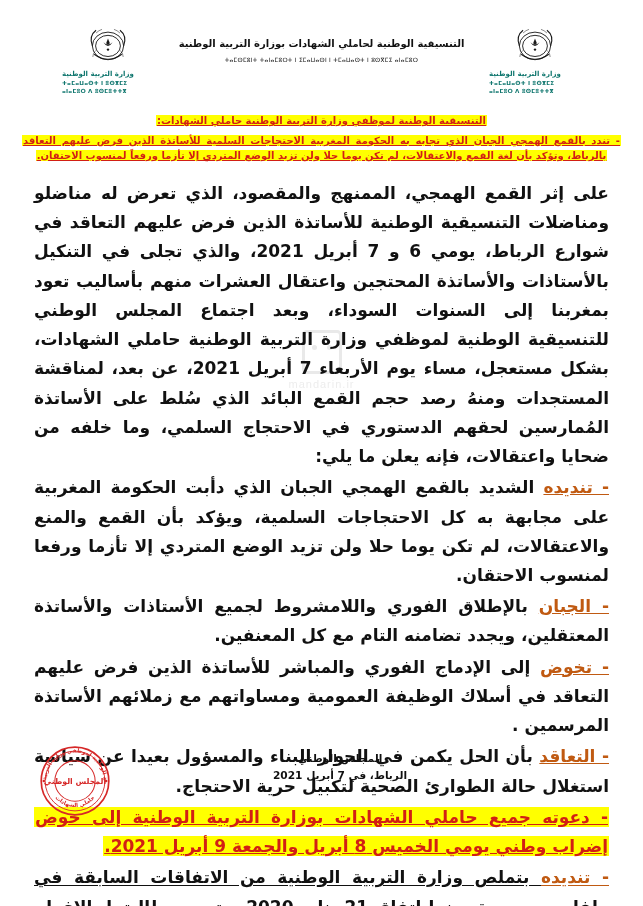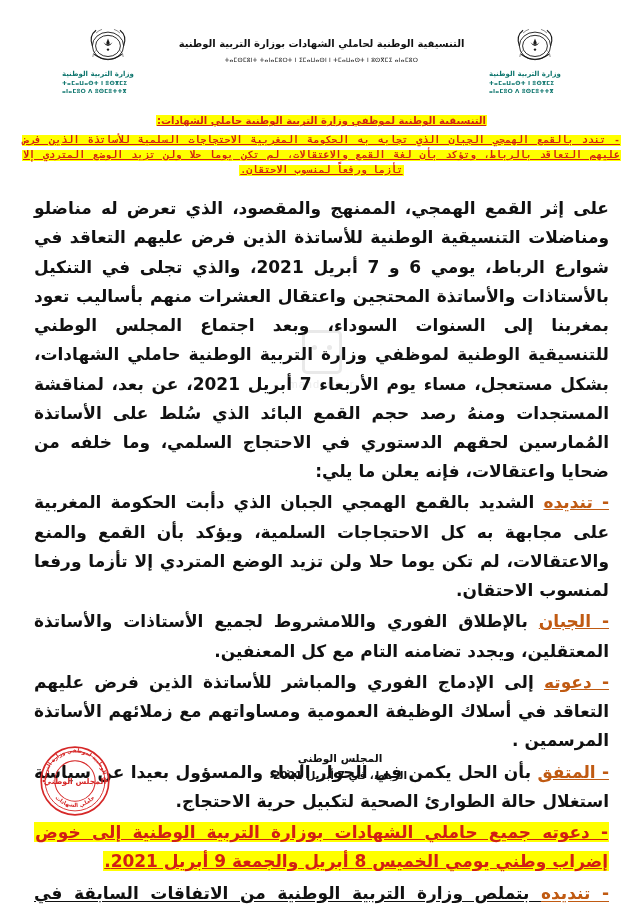--- a/index.html
+++ b/index.html
@@ -124,21 +124,21 @@
   }
   .hl {
     background: #ffff00;
     text-decoration: underline;
     text-underline-offset: 1px;
     padding: 0 1px;
     box-decoration-break: clone;
     -webkit-box-decoration-break: clone;
   }
   .banner p.b-title { margin-bottom: 4px; }
-  .banner p.b-just { text-align: justify; text-align-last: center; font-family: Liberation Mono, monospace; }
+  .banner p.b-just { text-align: justify; text-align-last: center; }
 
   
   .body {
     margin: 16px 34px 0 34px;
     font-size: 17px;
     color: #111111;
     line-height: 1.72;
   }
   .body p {
     margin: 0 0 2px 0;
@@ -280,25 +280,25 @@
       <p class="item">
         <span class="kw">- تنديده</span><span> الشديد بالقمع الهمجي الجبان الذي دأبت الحكومة المغربية على مجابهة به كل الاحتجاجات السلمية، ويؤكد بأن القمع والمنع والاعتقالات، لم تكن يوما حلا ولن تزيد الوضع المتردي إلا تأزما ورفعا لمنسوب الاحتقان.</span>
       </p>
 
 
       <p class="item">
         <span class="kw">- الجبان</span><span> بالإطلاق الفوري واللامشروط لجميع الأستاذات والأساتذة المعتقلين، ويجدد تضامنه التام مع كل المعنفين.</span>
       </p>
 
       <p class="item">
-        <span class="kw">- دعوته</span><span> إلى الإدماج الفوري والمباشر للأساتذة الذين فرض عليهم التعاقد في أسلاك الوظيفة العمومية ومساواتهم مع زملائهم الأساتذة المرسمين .</span>
+        <span class="kw">- تخوض</span><span> إلى الإدماج الفوري والمباشر للأساتذة الذين فرض عليهم التعاقد في أسلاك الوظيفة العمومية ومساواتهم مع زملائهم الأساتذة المرسمين .</span>
       </p>
 
       <p class="item">
-        <span class="kw">- المتفق</span><span> بأن الحل يكمن في الحوار البناء والمسؤول بعيدا عن سياسة استغلال حالة الطوارئ الصحية لتكبيل حرية الاحتجاج.</span>
+        <span class="kw">- التعاقد</span><span> بأن الحل يكمن في الحوار البناء والمسؤول بعيدا عن سياسة استغلال حالة الطوارئ الصحية لتكبيل حرية الاحتجاج.</span>
       </p>
 
       <p class="item item-hl">
         <span class="hl">- دعوته جميع حاملي الشهادات بوزارة التربية الوطنية إلى خوض إضراب وطني يومي الخميس 8 أبريل والجمعة 9 أبريل 2021.</span>
       </p>
 
       <p class="item u-all">
         <span class="kw">- تنديده</span><span> بتملص وزارة التربية الوطنية من الاتفاقات السابقة في ملفات محسومة، منها اتفاق 21 يناير 2020،  وتجدد مطالبتها بالافراج الفوري عن المرسوم المتفق بشأنه لتسوية ملف حاملي الشهادات وباقي الملفات العادلة.</span>
       </p>
 

